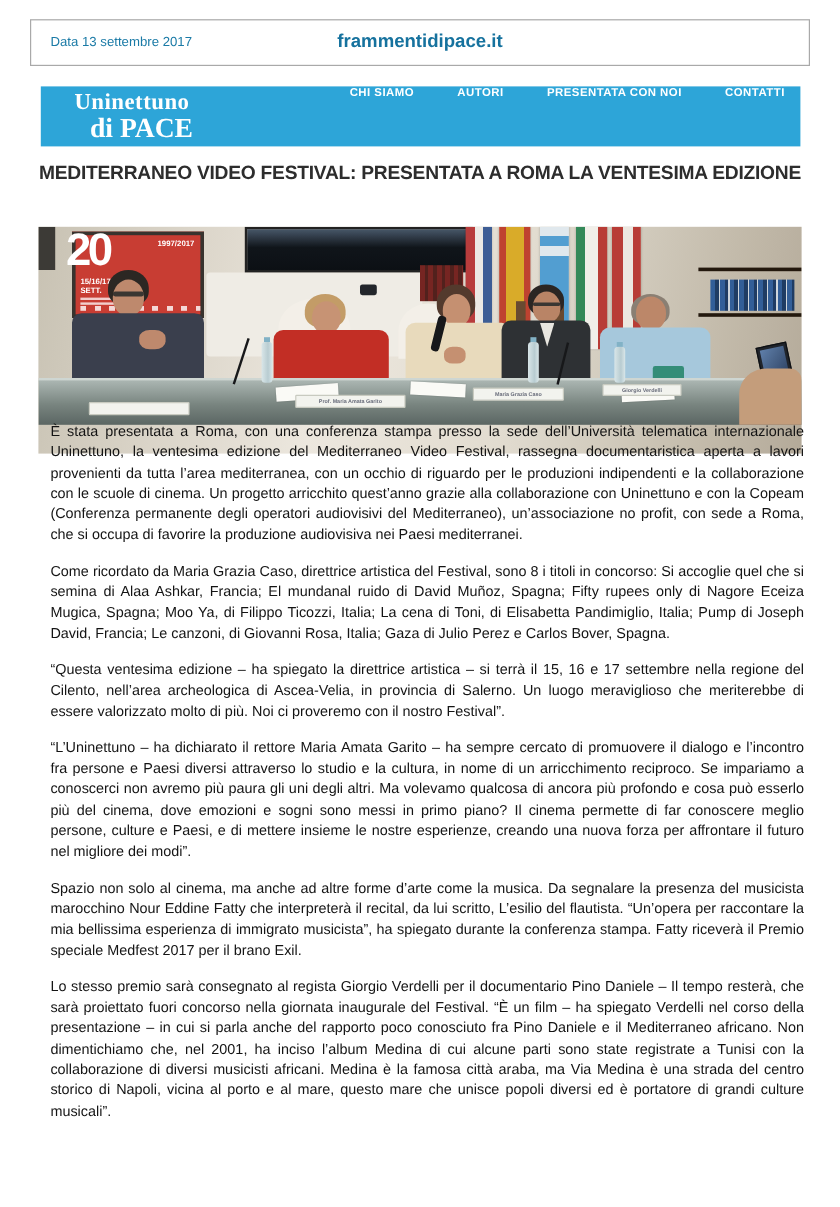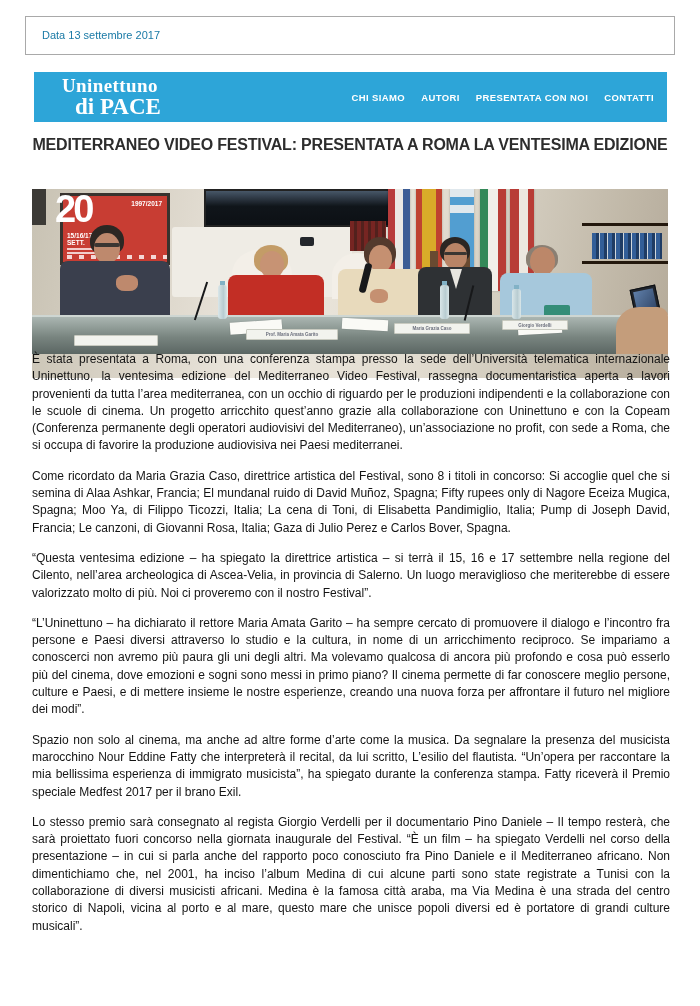--- a/index.html
+++ b/index.html
@@ -13,21 +13,21 @@
   .ph-date { position:absolute; left:16px; top:12px; font-size:11px; color:#1a7aa6; }
   .ph-site { position:absolute; left:0; right:0; top:9px; text-align:center;
              font-size:15.5px; font-weight:bold; color:#16729e; }
 
   
   .navbar { position:absolute; left:34px; top:72px; width:633px; height:50px; background:#2da5d8; }
   .logo { position:absolute; left:28px; top:4px; color:#fff;
           font-family:"Liberation Serif", serif; font-weight:bold; line-height:1.02; }
   .logo-l1 { font-size:19px; letter-spacing:0.4px; }
   .logo-l2 { font-size:23px; margin-left:13px; }
-  .menu { position:absolute; right:13px; top:0; height:50px; display:flex; align-items:center; gap:16px; }
+  .menu { position:absolute; right:13px; top:0; height:50px; display:flex; gap:36px; }
   .menu-item { color:#fff; font-size:9.5px; font-weight:bold; letter-spacing:0.4px; cursor:pointer; }
 
   
   .article-title { position:absolute; left:28px; top:136px; width:644px; text-align:center;
                    font-size:16px; font-weight:bold; color:#2d2d2d; letter-spacing:-0.2px; }
 
   
   .photo { position:absolute; left:32px; top:189px; width:636px; height:189px; overflow:hidden;
            background:linear-gradient(100deg,#c9c2b2,#ece7dd 38%,#e2dccf 62%,#b5aa97);
            filter:saturate(0.92); }
@@ -73,28 +73,29 @@
   .micline { background:#17181a; }
   .ph-hand { left:584px; top:118px; width:52px; height:47px; background:#c79c78; border-radius:45% 20% 0 0; }
   .ph-phone { left:600px; top:98px; width:26px; height:26px; background:#20242c; border:1px solid #0e1013;
               transform:rotate(-12deg); }
   .ph-phone-screen { left:2px; top:2px; width:20px; height:20px;
                      background:linear-gradient(135deg,#5d7fae,#30476b); position:absolute; }
   .ph-chair { background:#6b4a2e; }
 
   
   .article { position:absolute; left:30px; top:351px; width:640px; }
-  .article p { margin:0 0 13px 2px; font-size:12px; line-height:17.3px; text-align:justify;
+  .article p { margin:0 0 13px 12px; font-size:12px; line-height:17.3px; text-align:justify;
                color:#141414; }
 </style>
 </head>
 <body>
 
 <div class="print-header">
   <span class="ph-date">Data 13 settembre 2017</span>
+  <span class="ph-site">frammentidipace.it</span>
 </div>
 
 <div class="navbar">
   <div class="logo">
     <div class="logo-l1">Uninettuno</div>
     <div class="logo-l2">di PACE</div>
   </div>
   <div class="menu">
     <span class="menu-item">CHI SIAMO</span>
     <span class="menu-item">AUTORI</span>

